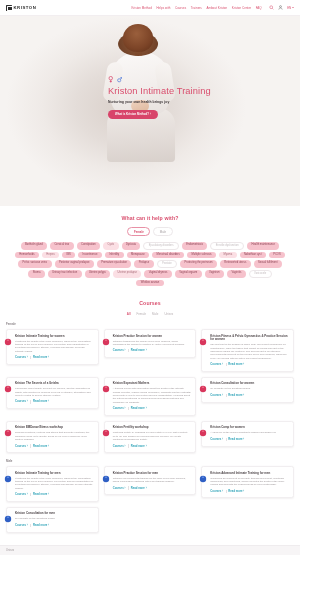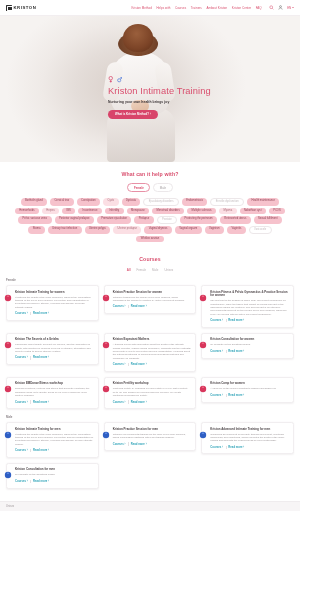--- a/index.html
+++ b/index.html
@@ -37,21 +37,21 @@
     font-size:2.95px;color:#d94f6e;white-space:nowrap;letter-spacing:0.05px;
   }
   .nav-icons{display:flex;align-items:center;gap:4px;margin-left:3px;}
   .icon-btn{width:5px;height:5px;display:block;}
   .icon-btn svg{width:100%;height:100%;display:block;}
   .lang{font-size:2.9px;color:#d94f6e;display:flex;align-items:center;gap:0.8px;}
   .caret{width:0;height:0;border-left:1.2px solid transparent;border-right:1.2px solid transparent;border-top:1.6px solid #d94f6e;}
 
   
   .hero{
-    position:relative;height:146px;width:300px;overflow:hidden;
+    position:relative;height:190px;width:300px;overflow:hidden;
     background:#ece7e6;
   }
   .hero-bg{position:absolute;inset:0;background:
      radial-gradient(ellipse 120px 90px at 42% 48%, #d9cfc9 0%, #e4ddd9 42%, #efeae7 70%, #f6f3f1 100%);}
   
   .hero-figure{
     position:absolute;left:50%;top:6px;transform:translateX(-58%);
     width:112px;height:140px;
   }
   .hf-hair{

